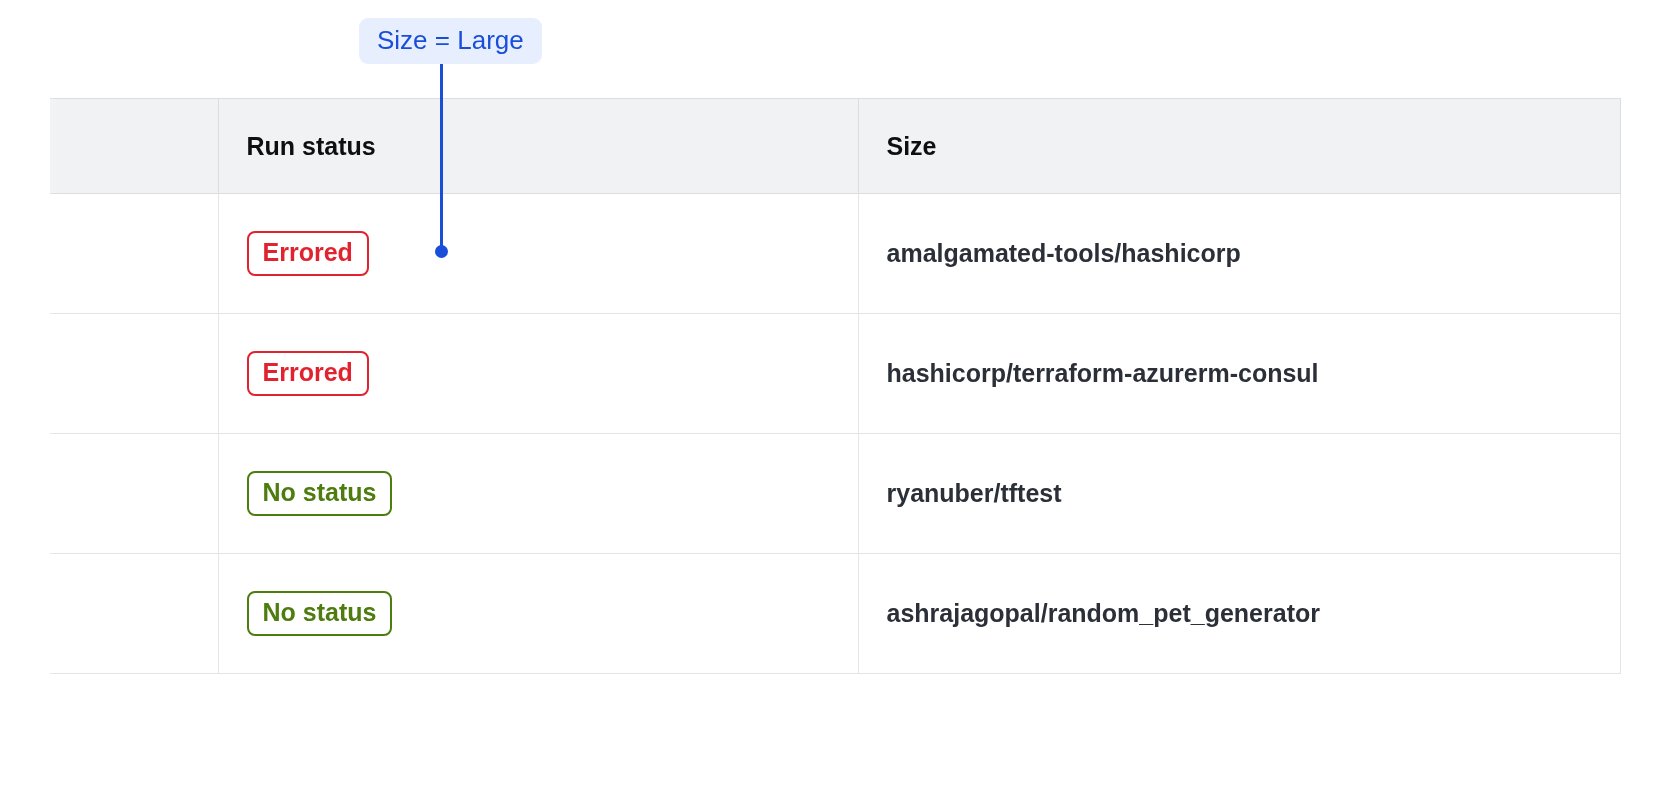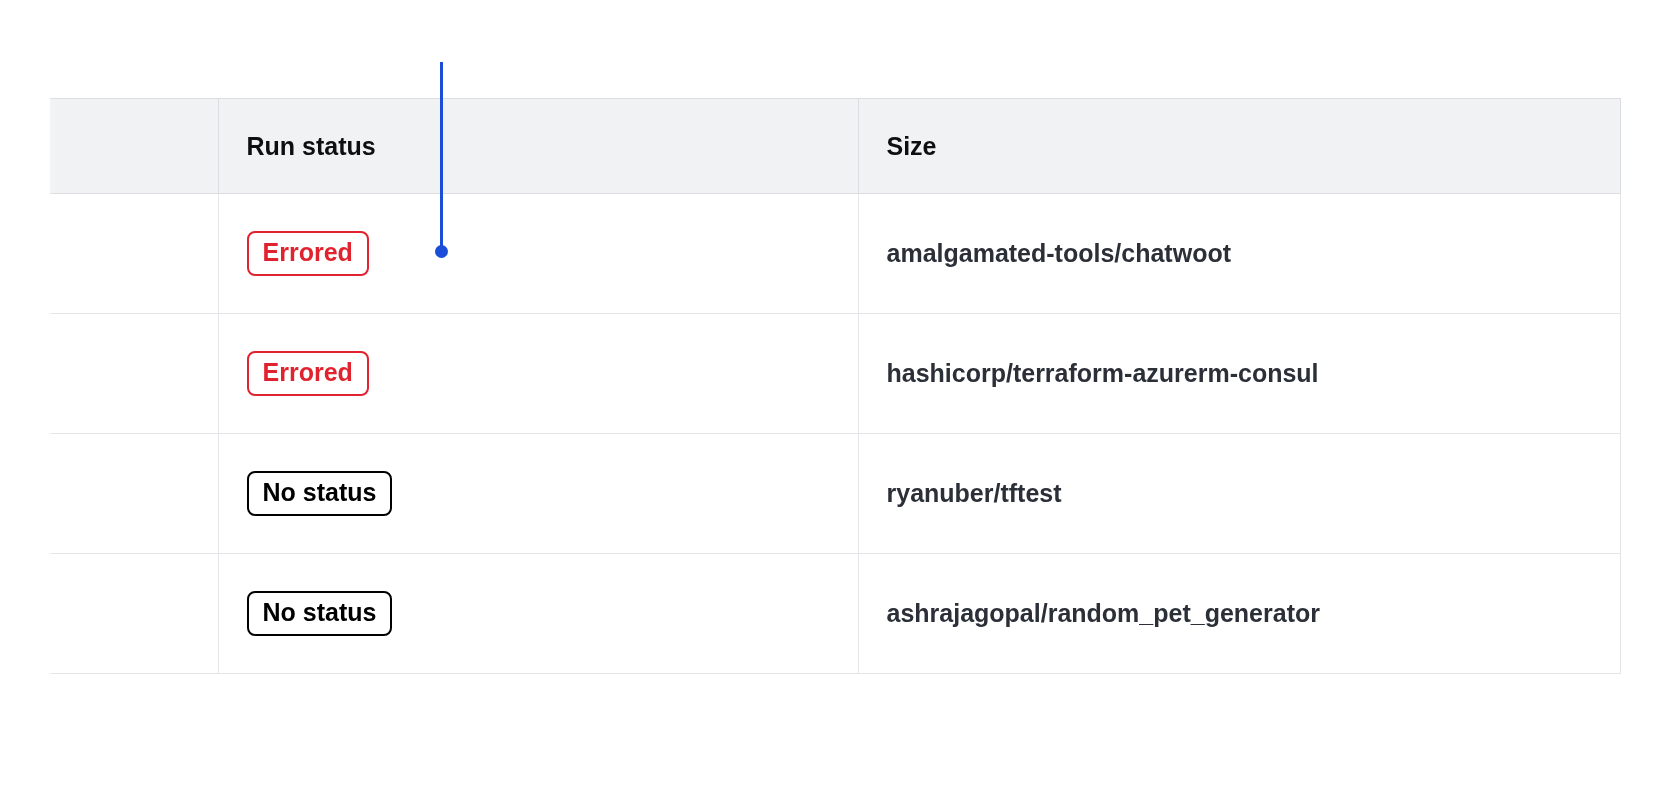--- a/index.html
+++ b/index.html
@@ -78,21 +78,21 @@
     display: inline-block;
     border: 2px solid currentColor;
     border-radius: 8px;
     padding: 7px 14px 9px 14px;
     font-size: 25px;
     line-height: 1;
     white-space: nowrap;
   }
   .badge.errored        { color: #e0232e; }
   .badge.policy-checked { color: #bb5a00; }
-  .badge.no-status      { color: #000000; }
+  .badge.no-status      { color: #4d7c0f; }
 
   
   .fade-left {
     position: absolute;
     left: 0; top: 0;
     width: 58px; height: 788px;
     background: linear-gradient(to right, #ffffff 10%, rgba(255,255,255,0) 100%);
     pointer-events: none;
     z-index: 6;
   }
@@ -163,21 +163,21 @@
         <tr>
           <th class="c-sel-h"></th>
           <th>Run status</th>
           <th>Size</th>
         </tr>
       </thead>
       <tbody id="runs-body">
           <tr>
             <td class="sel-cell"></td>
             <td><span class="badge errored">Errored</span></td>
-            <td>amalgamated-tools/chatwoot</td>
+            <td>amalgamated-tools/hashicorp</td>
           </tr>
           <tr>
             <td class="sel-cell"></td>
             <td><span class="badge errored">Errored</span></td>
             <td>hashicorp/terraform-azurerm-consul</td>
           </tr>
           <tr>
             <td class="sel-cell"></td>
             <td><span class="badge no-status">No status</span></td>
             <td>ryanuber/tftest</td>
@@ -190,14 +190,15 @@
         </tbody>
     </table>
   </div>
 
   <div class="fade-left"></div>
   <div class="fade-right"></div>
   <div class="fade-bottom"></div>
 
   <div class="callout-line"></div>
   <div class="callout-dot"></div>
+  <div class="callout">Size = Large</div>
 
 </div>
 
 </body></html>

